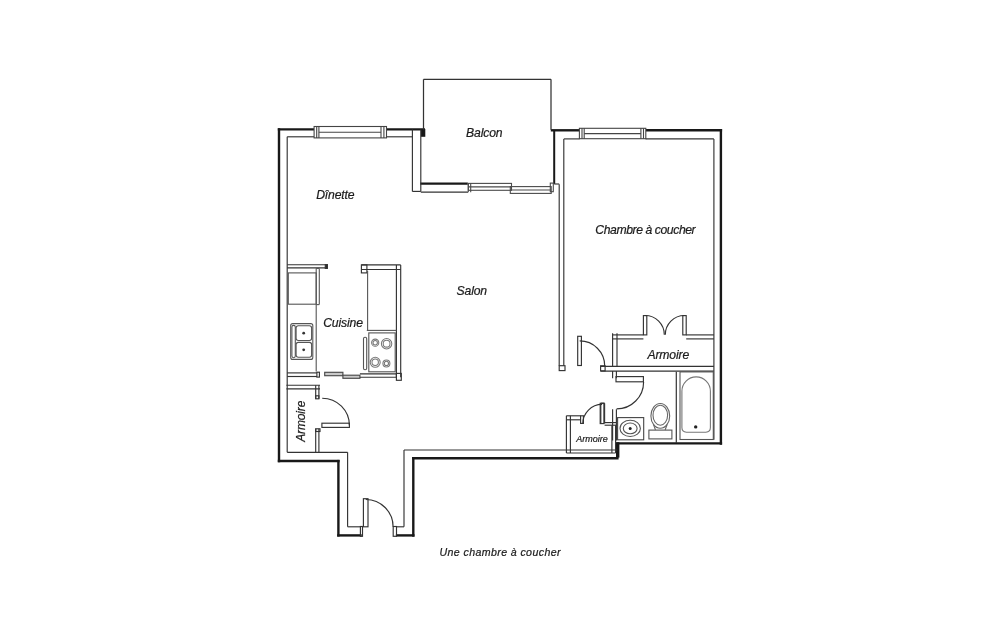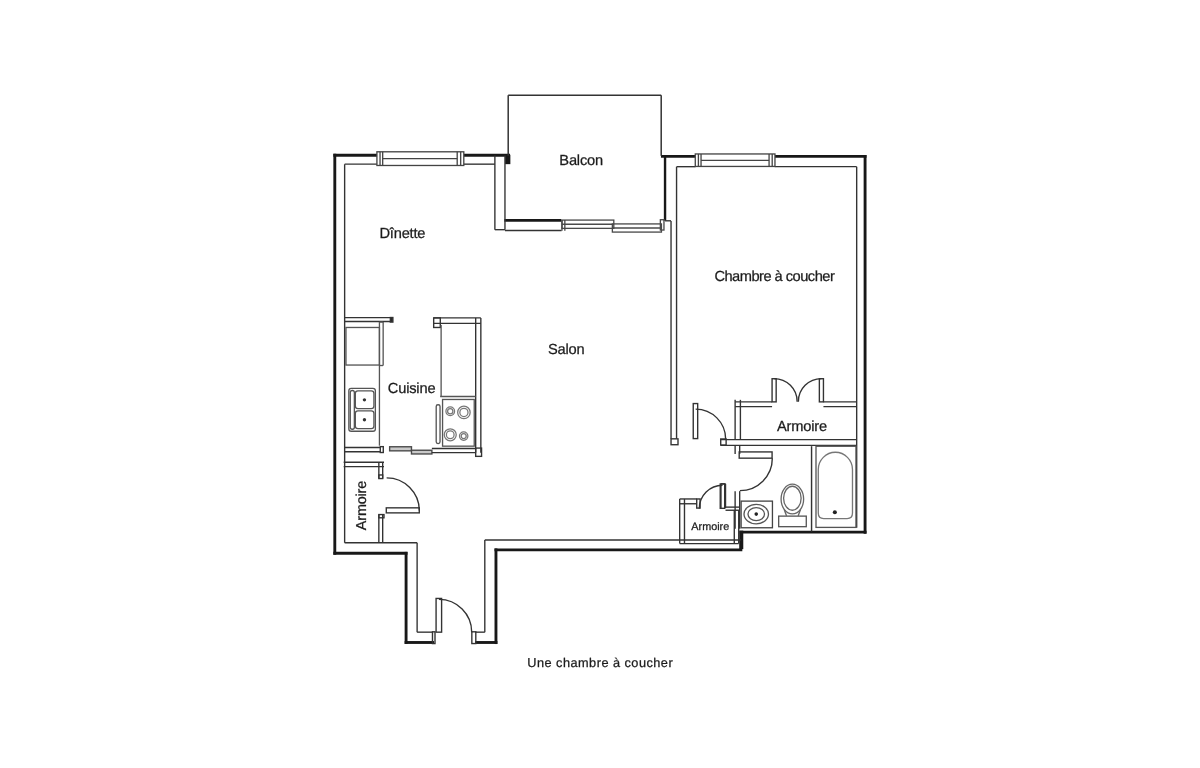--- a/index.html
+++ b/index.html
@@ -1,16 +1,16 @@
 <!DOCTYPE html>
 <html><head>
 <meta charset="utf-8">
 <style>
 html,body{margin:0;padding:0;background:#fff;}
-#page{width:976px;height:640px;position:relative;background:#fff;overflow:hidden;}
+#page{width:976px;height:640px;position:relative;background:#fff;overflow:hidden;font-style:italic;}
 text{font-family:"Liberation Sans",sans-serif;fill:#1b1b1b;stroke:#1b1b1b;stroke-width:0.22px;paint-order:stroke;}
 .lbl{font-size:12.2px;letter-spacing:-0.15px;}
 </style>
 </head>
 <body>
 <div id="page">
 <svg width="1000" height="640" viewBox="0 0 1000 640" fill="none">
 
 <g stroke="#181818" stroke-width="2.4" stroke-linecap="butt">
   <line x1="279" y1="128.2" x2="279" y2="462.3"></line>

